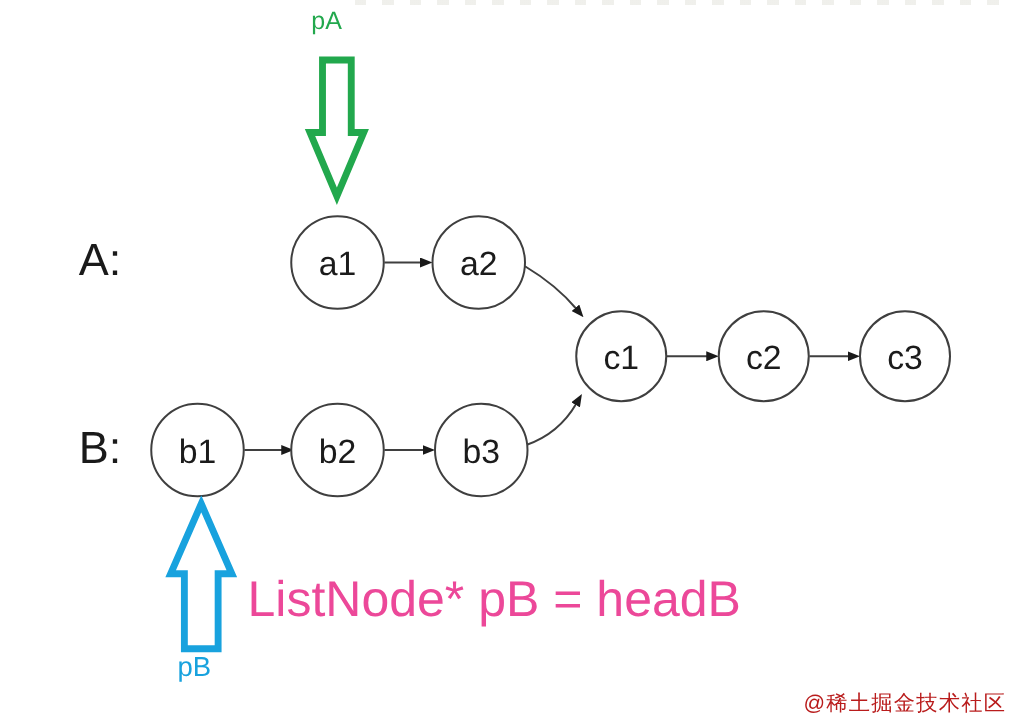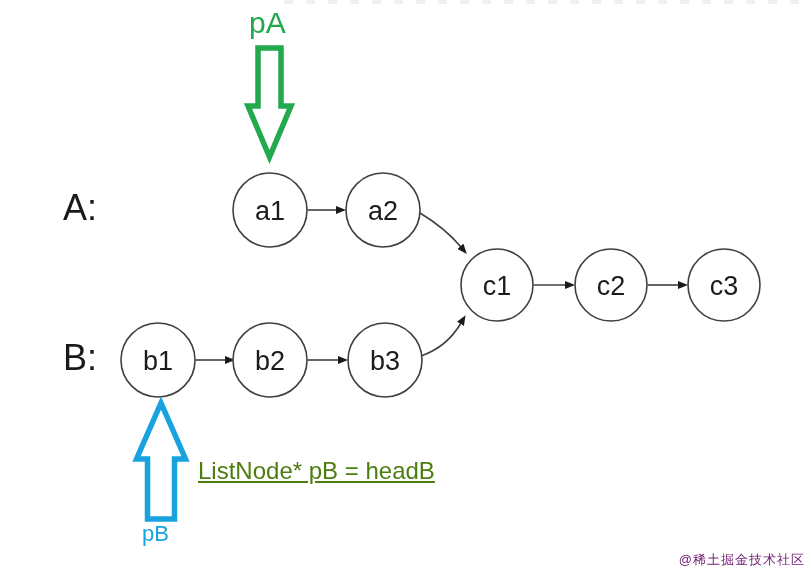--- a/index.html
+++ b/index.html
@@ -29,39 +29,38 @@
     color: #1b1b1b;
   }
   .list-label {
     font-size: 36px;
     color: #1a1a1a;
   }
   .list-a-label { left: 63px; top: 188px; }
   .list-b-label { left: 63px; top: 338px; }
   .pa-label {
     left: 249px; top: 6px;
-    font-size: 30px;
+    font-size: 20px;
     color: #22A84D;
   }
   .pb-label {
     left: 142px; top: 522px;
     font-size: 22px;
     color: #18A2DE;
   }
   .annotation {
     left: 198px; top: 458px;
-    font-size: 24px;
-    color: #4d7c0f;
-    text-decoration: underline;
+    font-size: 40px;
+    color: #ec4899;
   }
   .watermark {
     position: absolute;
     right: 4px; top: 551px;
-    font-size: 13px;
-    color: #701a75;
+    font-size: 17px;
+    color: #b91c1c;
     letter-spacing: 1px;
   }
   .top-dashes {
     position: absolute;
     left: 284px; top: 0;
     width: 525px; height: 4px;
     background: repeating-linear-gradient(
       90deg,
       #ecece7 0px, #ecece7 9px,
       transparent 9px, transparent 22px

